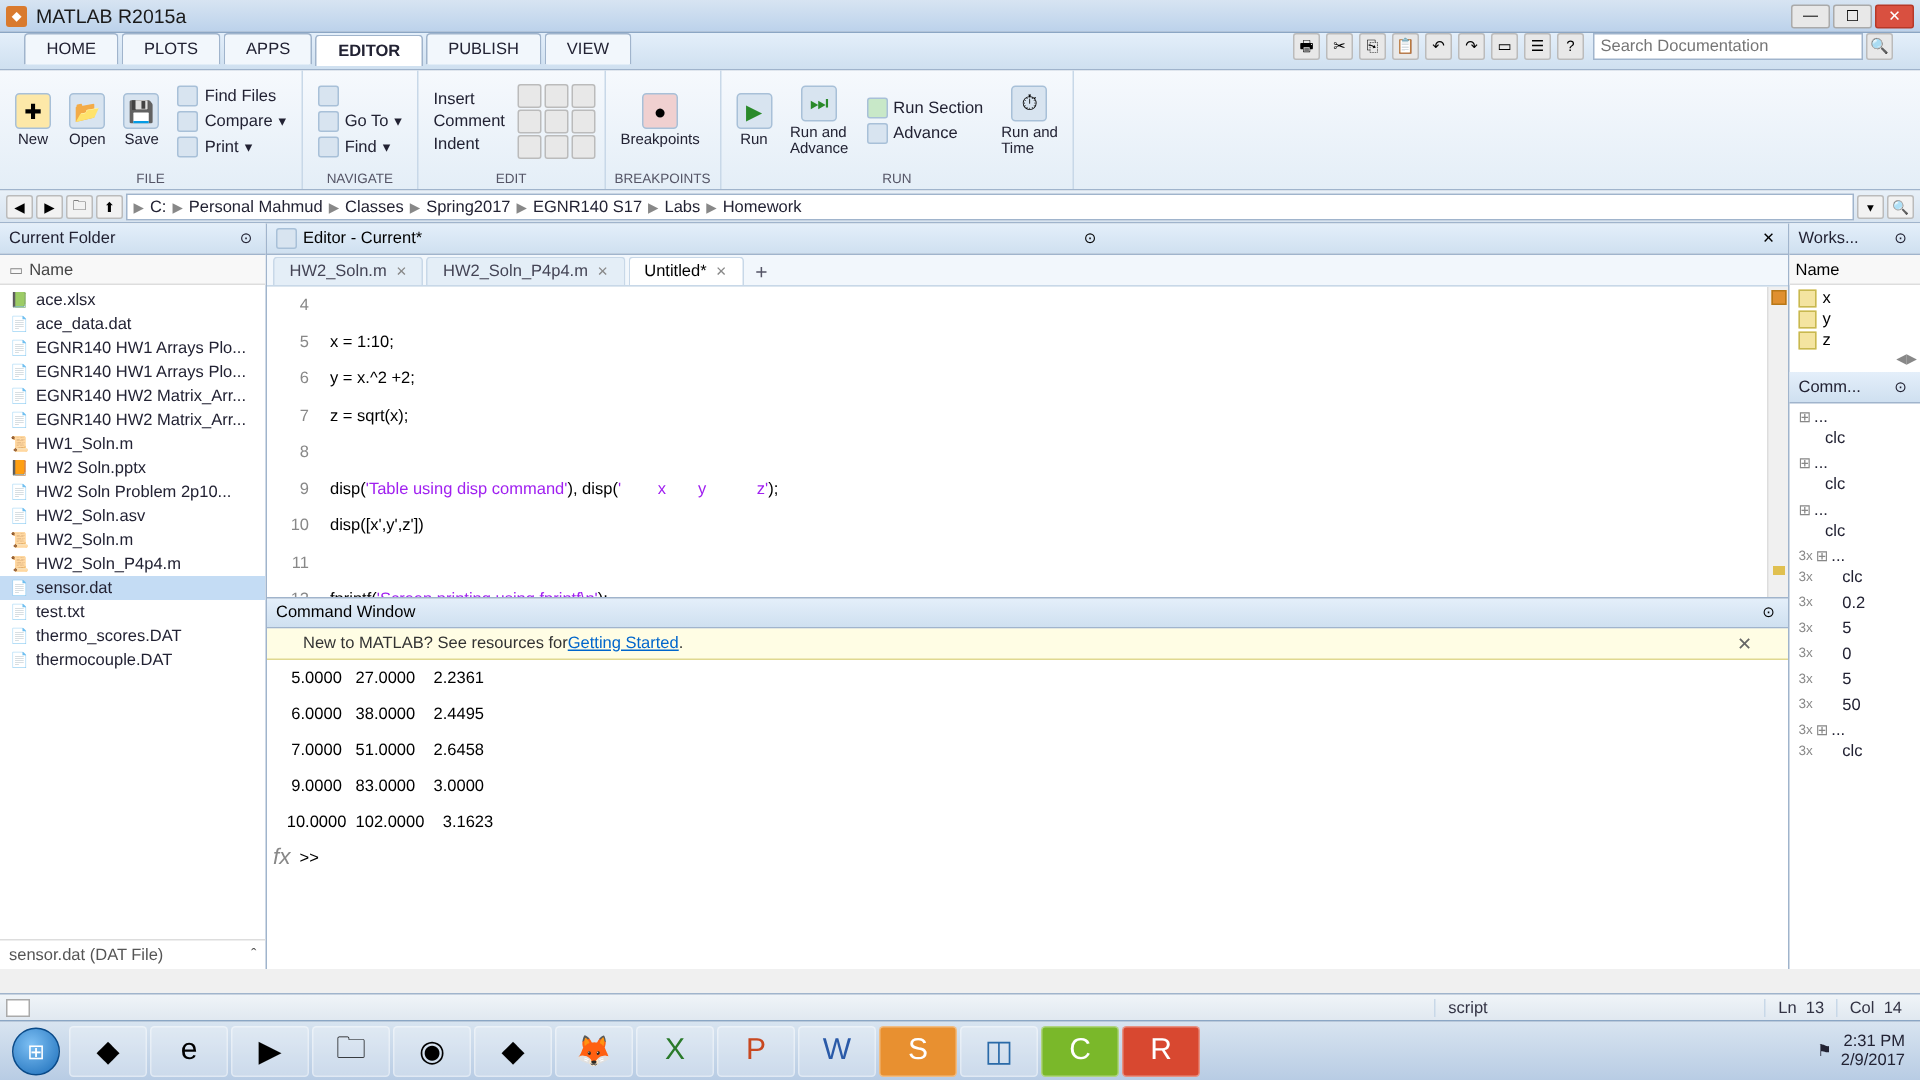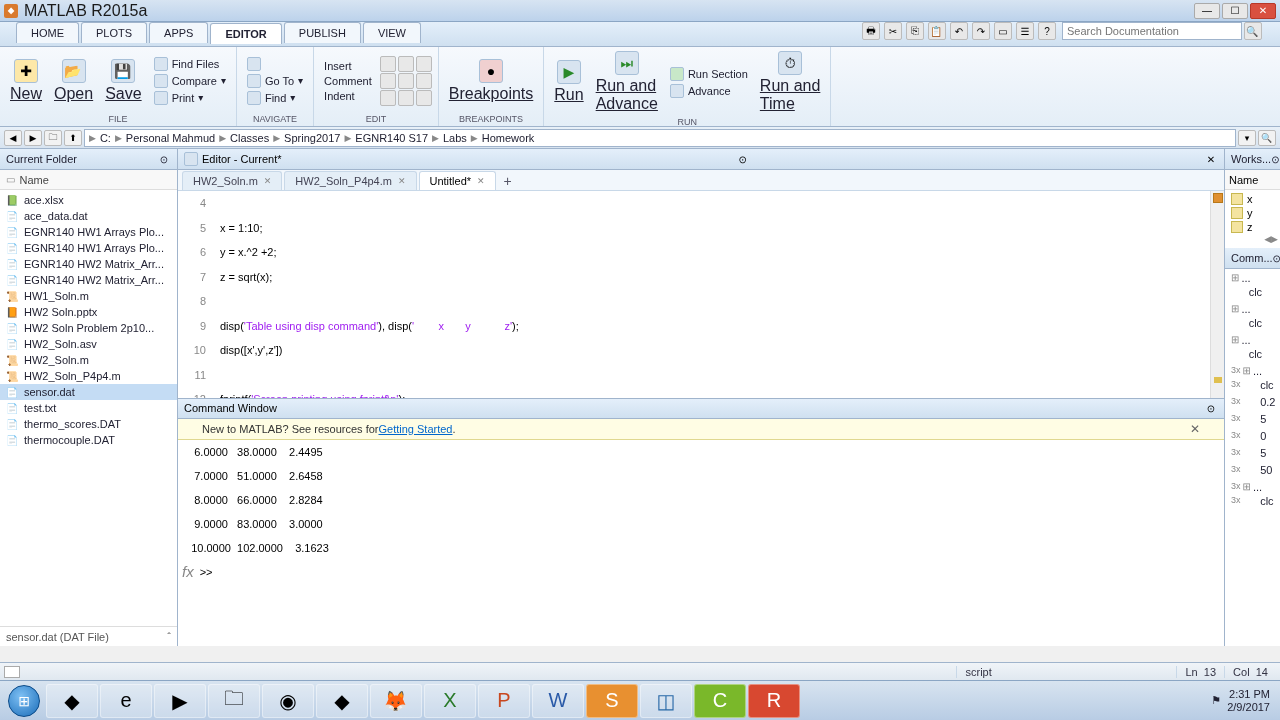--- a/index.html
+++ b/index.html
@@ -1,59 +1,59 @@
 <!DOCTYPE html>
 <html><head>
 <meta charset="utf-8">
 <style>
 * { margin:0; padding:0; box-sizing:border-box; font-family:"Segoe UI",Tahoma,sans-serif; font-size:11px; }
 body { background:#f0f0f0; width:1280px; height:720px; overflow:hidden; position:relative; }
 
 
 .titlebar { height:22px; background:linear-gradient(#d7e4f2,#bcd2eb); display:flex; align-items:center; padding:0 4px; border-bottom:1px solid #8ba6c4; }
 .titlebar .logo { width:14px; height:14px; background:#d97a2e; border-radius:2px; margin-right:6px; display:flex; align-items:center; justify-content:center; color:#fff; font-size:8px; font-weight:bold; }
-.titlebar .title { flex:1; color:#1a1a1a; font-size:16px; }
+.titlebar .title { flex:1; color:#1a1a1a; font-size:13px; }
 .titlebar .winbtns { display:flex; gap:2px; }
 .titlebar .winbtn { width:26px; height:16px; background:#e8e8e8; border:1px solid #aaa; border-radius:2px; display:flex; align-items:center; justify-content:center; font-size:10px; cursor:pointer; }
 .titlebar .winbtn.close { background:#d95040; color:#fff; border-color:#b73828; }
 
 
 .tabstrip { height:25px; background:linear-gradient(#e4effa,#cfe0f0); display:flex; align-items:flex-start; padding:0 16px; border-bottom:1px solid #a0b4cc; }
 .tabstrip .tab { padding:4px 14px; background:#f2f7fc; border:1px solid #a0b4cc; border-bottom:none; border-radius:3px 3px 0 0; margin-right:2px; cursor:pointer; font-size:11px; color:#223; }
 .tabstrip .tab.active { background:#fff; font-weight:bold; position:relative; top:1px; }
 .tabstrip .spacer { flex:1; }
 .tabstrip .rtool { width:18px; height:18px; margin:0 2px; background:#e8e8e8; border:1px solid #bbb; border-radius:2px; display:flex; align-items:center; justify-content:center; font-size:10px; cursor:pointer; }
 .tabstrip .search { width:180px; height:18px; border:1px solid #a0b4cc; background:#fff; padding:0 4px; font-size:11px; margin-left:4px; }
 
 
 .toolstrip { height:80px; background:linear-gradient(#f6f9fd,#e4eef7); border-bottom:1px solid #a0b4cc; display:flex; }
 .toolgroup { border-right:1px solid #c8d8e8; padding:2px 6px; display:flex; flex-direction:column; }
 .toolgroup .gbody { flex:1; display:flex; align-items:center; gap:4px; }
 .toolgroup .glabel { font-size:9px; color:#556; text-align:center; padding-top:2px; }
 .bigbtn { display:flex; flex-direction:column; align-items:center; gap:2px; padding:2px 4px; cursor:pointer; border-radius:3px; }
 .bigbtn .bicon { width:24px; height:24px; background:#d8e4f0; border:1px solid #a8c0d8; border-radius:3px; display:flex; align-items:center; justify-content:center; font-size:14px; }
-.bigbtn .blabel { font-size:16px; color:#223;text-decoration:underline; }
+.bigbtn .blabel { font-size:10px; color:#223; }
 .smallcol { display:flex; flex-direction:column; gap:1px; }
 .smallbtn { display:flex; align-items:center; gap:4px; padding:1px 4px; cursor:pointer; border-radius:2px; font-size:10px; color:#223; white-space:nowrap; }
 .smallbtn .sicon { width:14px; height:14px; background:#d8e4f0; border:1px solid #a8c0d8; border-radius:2px; display:inline-block; }
 .iconrow { display:flex; gap:2px; }
 .iconrow .ibox { width:16px; height:16px; background:#e8e8e8; border:1px solid #bbb; border-radius:2px; cursor:pointer; }
 
 
 .pathbar { height:22px; background:linear-gradient(#e8f0f8,#d8e4f0); border-bottom:1px solid #a0b4cc; display:flex; align-items:center; padding:0 4px; gap:2px; }
 .pathbar .pbtn { width:18px; height:16px; background:#f2f2f2; border:1px solid #bbb; border-radius:2px; cursor:pointer; display:flex; align-items:center; justify-content:center; font-size:9px; }
 .pathbar .ppath { flex:1; background:#fff; border:1px solid #a0b4cc; height:18px; display:flex; align-items:center; padding:0 4px; gap:4px; font-size:11px; color:#223; }
 .pathbar .crumb { cursor:pointer; }
 .pathbar .sep { color:#888; font-size:9px; }
 
 
 .main { display:flex; height:497px; }
 .panel-left { width:178px; border-right:1px solid #a0b4cc; display:flex; flex-direction:column; background:#fff; }
 .panel-mid { flex:1; display:flex; flex-direction:column; }
-.panel-right { width:56px; border-left:1px solid #a0b4cc; display:flex; flex-direction:column; background:#fff; }
+.panel-right { width:88px; border-left:1px solid #a0b4cc; display:flex; flex-direction:column; background:#fff; }
 
 .panel-title { height:21px; background:linear-gradient(#e4effa,#cfe0f0); border-bottom:1px solid #a0b4cc; display:flex; align-items:center; padding:0 6px; font-size:11px; color:#223; }
 .panel-title .xbtn { margin-left:auto; width:14px; height:14px; display:flex; align-items:center; justify-content:center; cursor:pointer; font-size:10px; }
 
 
 .filehead { height:20px; border-bottom:1px solid #ddd; display:flex; align-items:center; padding:0 6px; font-size:11px; color:#444; background:#f8f8f8; }
 .filehead .ficon { margin-right:4px; font-size:10px; color:#888; }
 .filelist { flex:1; overflow-y:auto; padding:2px 0; }
 .fileitem { display:flex; align-items:center; padding:1px 6px; gap:4px; cursor:pointer; font-size:11px; color:#223; white-space:nowrap; overflow:hidden; text-overflow:ellipsis; }
 .fileitem.sel { background:#c4dcf4; }
@@ -407,23 +407,23 @@
       <span>Command Window</span>
       <span class="cexbtn">⊙</span>
     </div>
     <div class="cmdwin-banner">
       <span>New to MATLAB? See resources for </span>
         <a>Getting Started</a>
         <span>.</span>
       <span class="bclose">✕</span>
     </div>
     <div class="cmdwin-body" id="cmdbody">
+        <div class="row">    5.0000   27.0000    2.2361</div>
         <div class="row">    6.0000   38.0000    2.4495</div>
         <div class="row">    7.0000   51.0000    2.6458</div>
-        <div class="row">    8.0000   66.0000    2.8284</div>
         <div class="row">    9.0000   83.0000    3.0000</div>
         <div class="row">   10.0000  102.0000    3.1623</div>
         <div class="row"></div>
         <div class="prompt-row">
           <span class="fx">fx</span>
           <span class="prompt">&gt;&gt;</span>
         </div>
       </div>
   </div>
 

